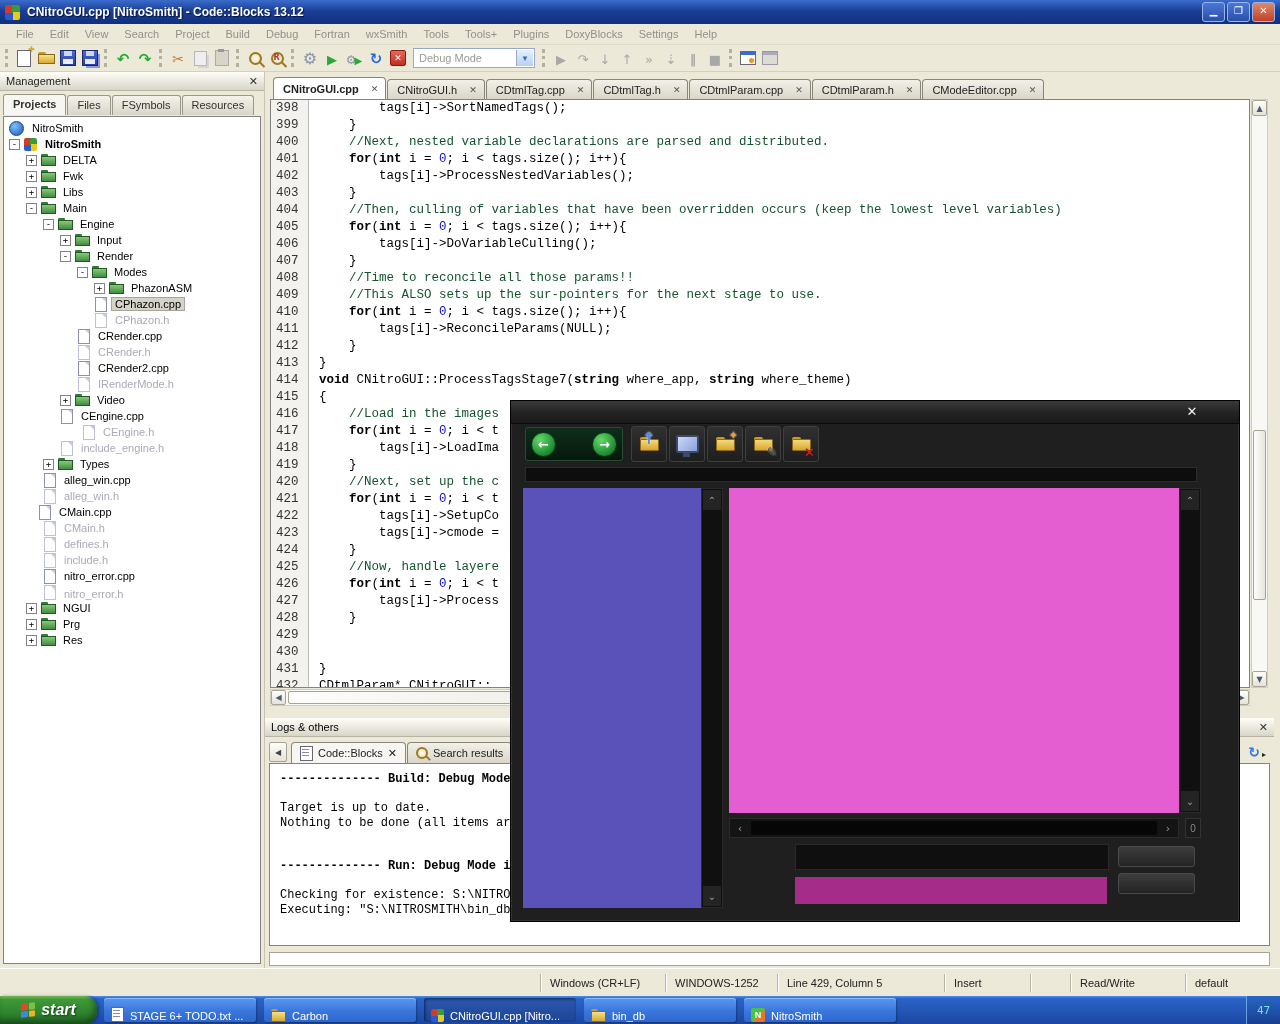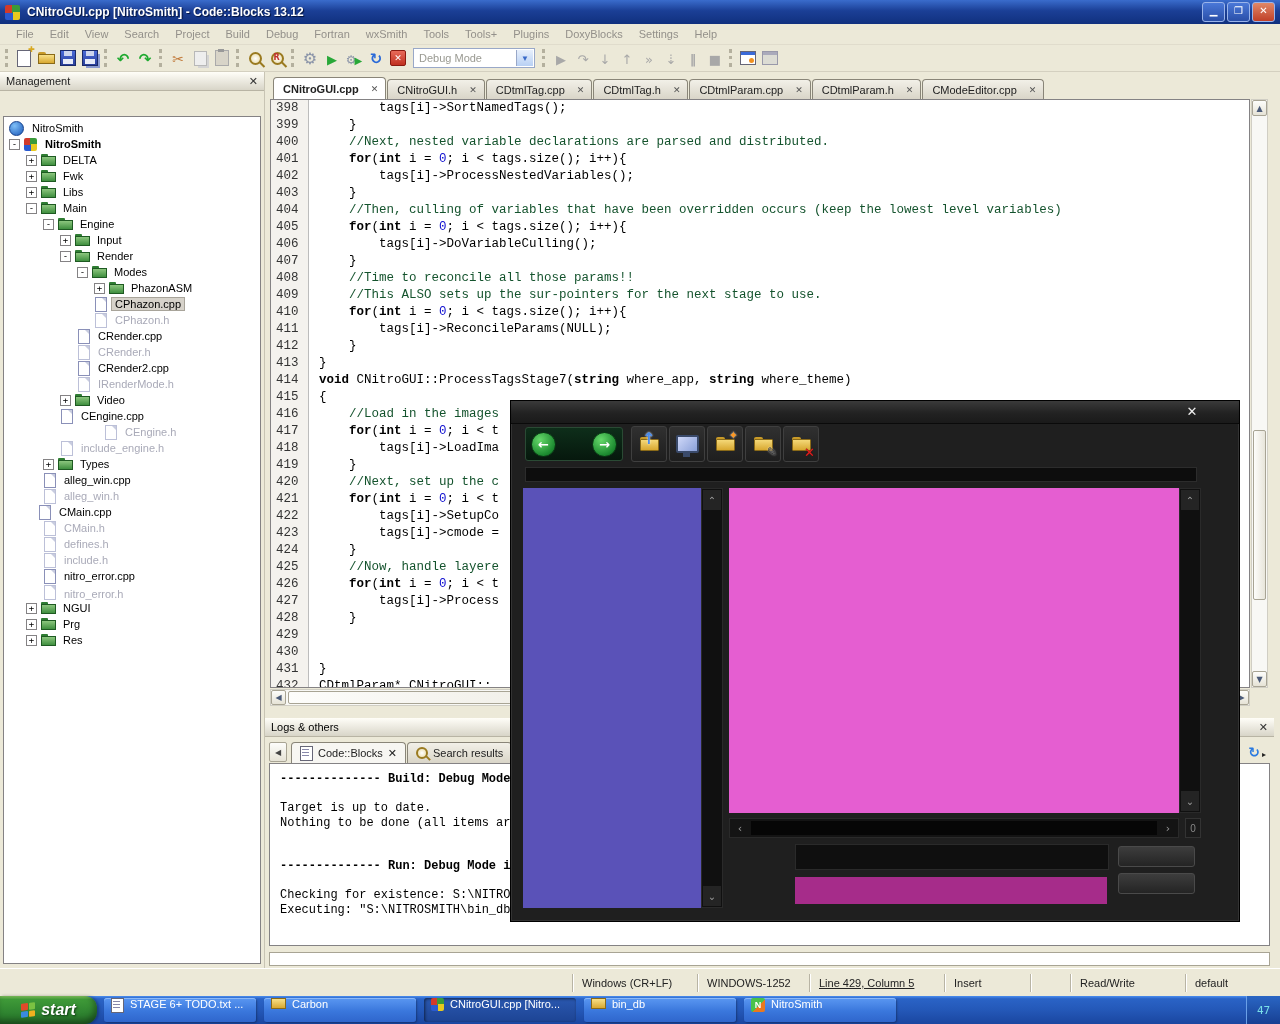--- a/index.html
+++ b/index.html
@@ -205,21 +205,21 @@
     background:linear-gradient(180deg,#7ebf5a 0%,#3f9a38 12%,#2f8430 60%,#236a26 100%);
     box-shadow:inset -3px -3px 6px rgba(0,0,0,.35),2px 0 3px rgba(0,0,0,.3);
     display:flex;align-items:center;justify-content:center;gap:6px;}
   #start .slabel{color:#fff;font-weight:bold;font-style:italic;font-size:16px;text-shadow:1px 1px 2px #123a12;}
   .flag{width:14px;height:14px;display:grid;grid-template-columns:1fr 1fr;grid-template-rows:1fr 1fr;gap:1px;transform:skewY(-6deg);}
   .flag i{border-radius:1px;}
   .flag .f1{background:#e04a2a;} .flag .f2{background:#7ac142;} .flag .f3{background:#3a8ae0;} .flag .f4{background:#f0b020;}
   .task{position:absolute;top:2px;height:24px;width:152px;border-radius:3px;box-sizing:border-box;
     background:linear-gradient(180deg,#5a97f2,#3a77dc 55%,#2f66cc);
     box-shadow:inset 0 1px 0 #8ab8f8,1px 1px 2px rgba(0,0,0,.3);
-    display:flex;align-items:flex-start;gap:6px;padding:0 7px;color:#fff;font-size:11px;white-space:nowrap;overflow:hidden;}
+    display:flex;align-items:flex-end;gap:6px;padding:0 7px;color:#fff;font-size:11px;white-space:nowrap;overflow:hidden;}
   .task.active{background:linear-gradient(180deg,#2a58b0,#1d4494);box-shadow:inset 1px 1px 3px rgba(0,0,0,.55);}
   .ti-folder{width:15px;height:11px;position:relative;flex:none;}
   .ti-folder::before{content:"";position:absolute;left:0;top:-2px;width:7px;height:3px;background:#c89a28;border-radius:2px 2px 0 0;}
   .ti-folder::after{content:"";position:absolute;left:0;top:0;width:15px;height:11px;box-sizing:border-box;
     background:linear-gradient(180deg,#f8e088,#d8a830);border:1px solid #8a6a18;}
   .ti-cb{width:13px;height:13px;flex:none;border-radius:2px;
     background:conic-gradient(#3a9a3a 0 25%,#e8c91e 25% 50%,#2a5ad0 50% 75%,#d23a2a 75% 100%);}
   .ti-nitro{width:14px;height:14px;flex:none;border-radius:2px;color:#fff;font-size:9px;font-weight:bold;
     background:linear-gradient(135deg,#49c24a 55%,#e87820 55%);display:flex;align-items:center;justify-content:center;}
   #tray{position:absolute;right:0;top:0;width:33px;height:28px;border-left:1px solid #6aa0e8;
@@ -347,20 +347,26 @@
       <span class="tbi">
         <span class="i-various-info"></span>
       </span>
     </div>
 
   <div id="mgmt">
     <div id="mgmt-caption">
       <span>Management</span>
       <span class="xclose">✕</span>
     </div>
+    <div id="mgmt-tabs">
+        <span class="mtab active">Projects</span>
+        <span class="mtab">Files</span>
+        <span class="mtab">FSymbols</span>
+        <span class="mtab">Resources</span>
+      </div>
     <div id="tree">
         <div class="trow" style="padding-left: 5px;">
           <span class="wsico"></span>
           <span class="tlabel">NitroSmith</span>
         </div>
         <div class="trow bold" style="padding-left: 5px;">
           <span class="exp">-</span>
           <span class="prjico"></span>
           <span class="tlabel">NitroSmith</span>
         </div>
@@ -435,21 +441,21 @@
         </div>
         <div class="trow" style="padding-left: 56px;">
           <span class="exp">+</span>
           <span class="fold"></span>
           <span class="tlabel">Video</span>
         </div>
         <div class="trow" style="padding-left: 56px;">
           <span class="fico"></span>
           <span class="tlabel">CEngine.cpp</span>
         </div>
-        <div class="trow gray" style="padding-left: 56px; margin-left: 44px;">
+        <div class="trow gray" style="padding-left: 78px;">
           <span class="fico"></span>
           <span class="tlabel">CEngine.h</span>
         </div>
         <div class="trow gray" style="padding-left: 56px;">
           <span class="fico"></span>
           <span class="tlabel">include_engine.h</span>
         </div>
         <div class="trow" style="padding-left: 39px;">
           <span class="exp">+</span>
           <span class="fold"></span>
@@ -723,21 +729,21 @@
         <div class="logline">Checking for existence: S:\NITROSM</div>
         <div class="logline">Executing: "S:\NITROSMITH\bin_db\N</div>
       </div>
     <div id="logstrip"></div>
   </div>
 
   <div id="status">
       <span class="sfield" style="flex: 1 1 0%; border-left: none; box-shadow: none;"></span>
       <span class="sfield" style="width: 125px;">Windows (CR+LF)</span>
       <span class="sfield" style="width: 112px;">WINDOWS-1252</span>
-      <span class="sfield" style="width: 135px; text-decoration: underline;">Line 429, Column 5</span>
+      <span class="sfield" style="width: 167px;">Line 429, Column 5</span>
       <span class="sfield" style="width: 86px;">Insert</span>
       <span class="sfield" style="width: 40px;"></span>
       <span class="sfield" style="width: 115px;">Read/Write</span>
       <span class="sfield" style="flex: 0 0 95px;">default</span>
     </div>
 
   <div id="ov">
     <div id="ov-title">
       <span id="ov-close">✕</span>
     </div>

